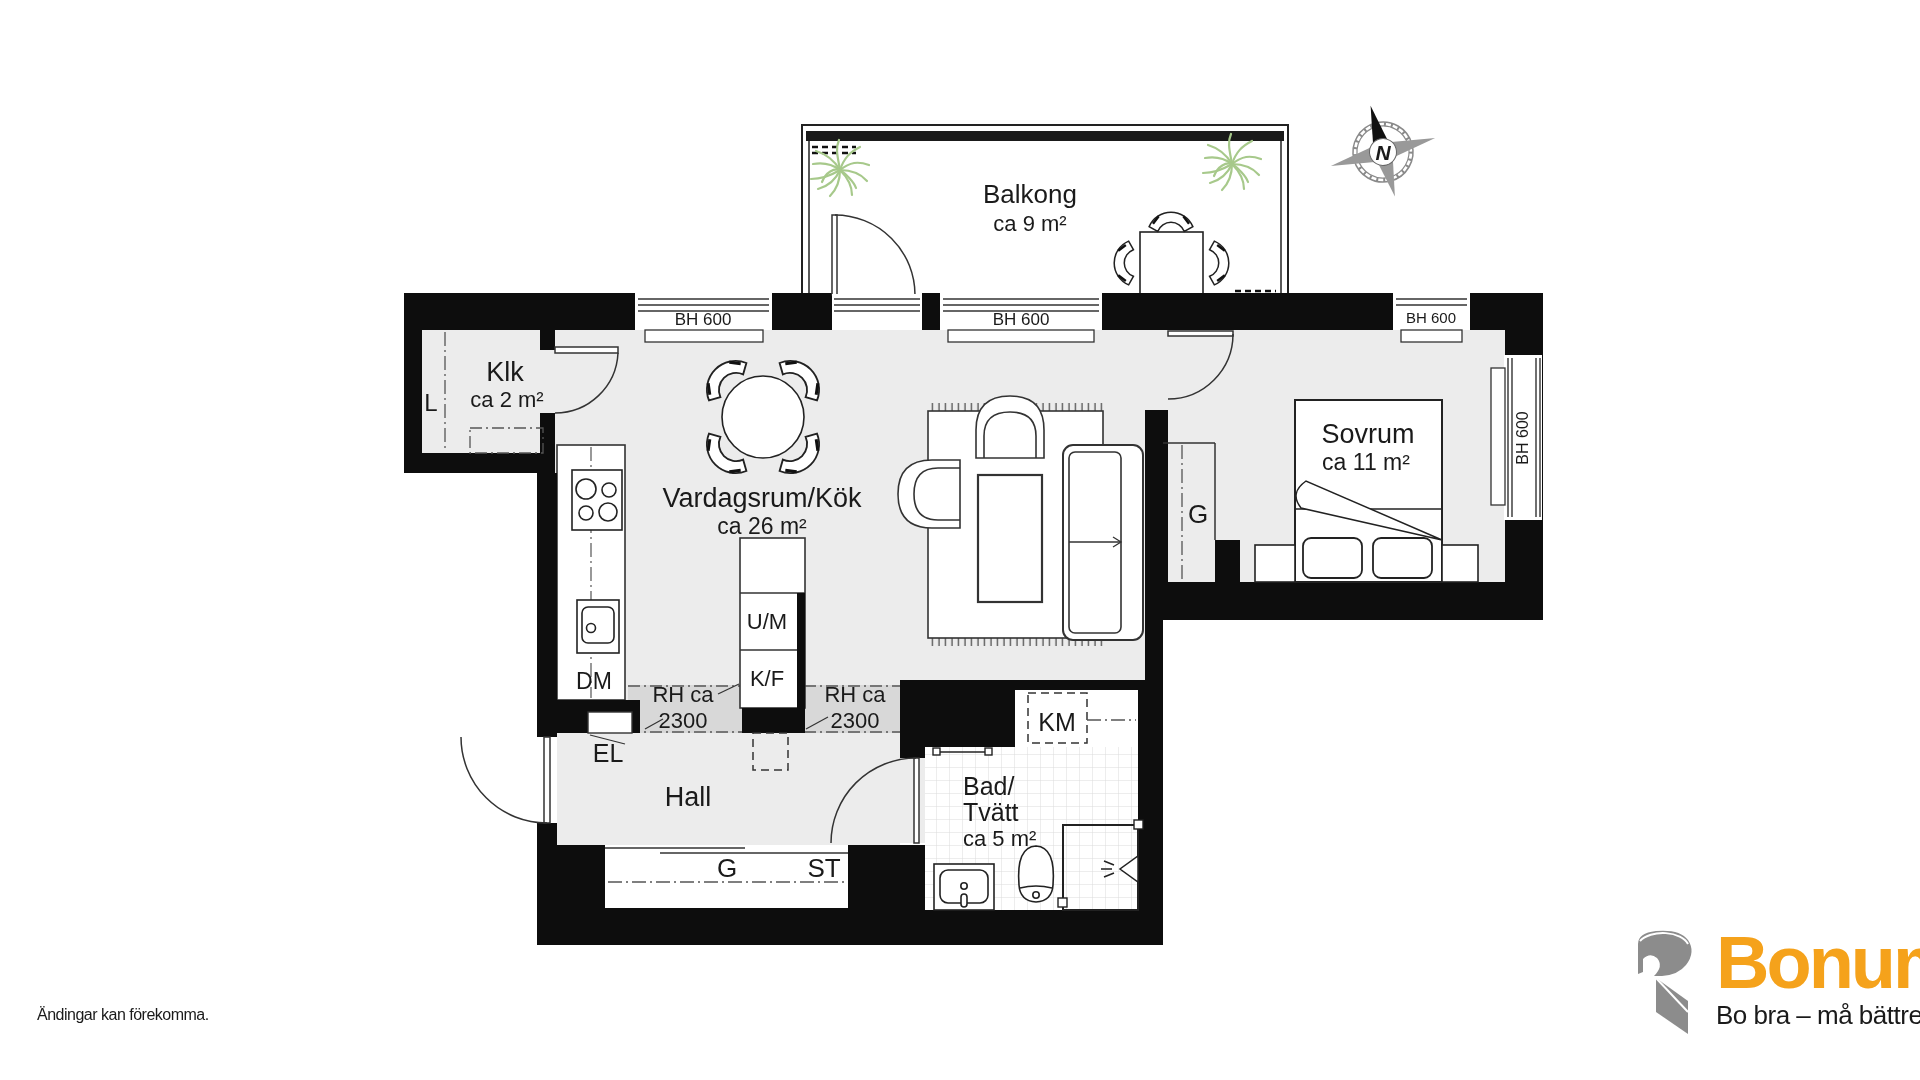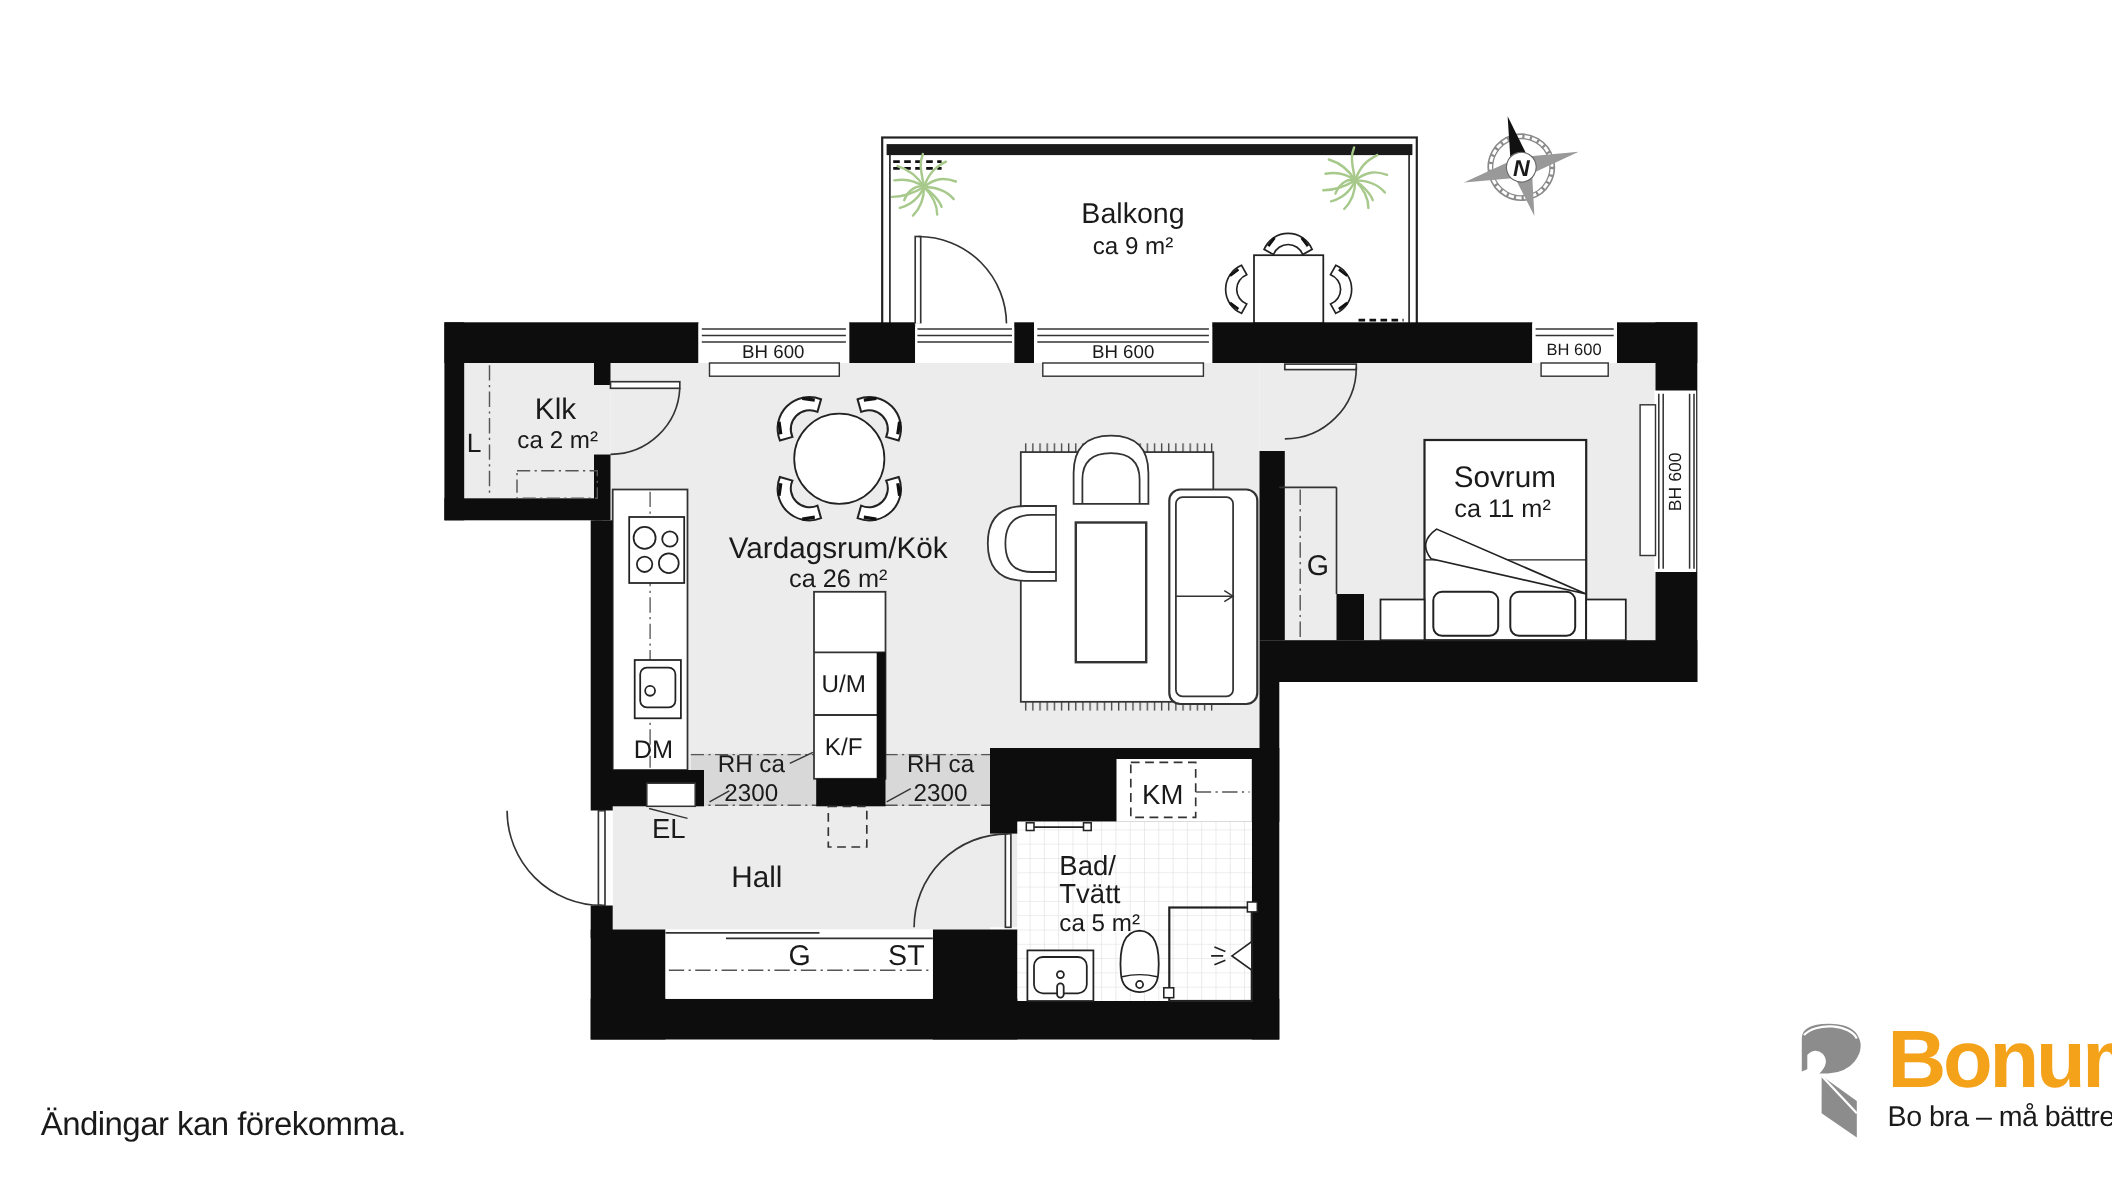--- a/index.html
+++ b/index.html
@@ -1,20 +1,20 @@
 <!DOCTYPE html>
 <html><head>
 <meta charset="utf-8">
 <style>
   html,body{margin:0;padding:0;background:#fff;}
   .canvas{position:relative;width:1920px;height:1080px;background:#fff;overflow:hidden;
           font-family:"Liberation Sans",sans-serif;color:#1a1a1a;}
   .plan-svg{position:absolute;left:0;top:0;}
   svg text{font-family:"Liberation Sans",sans-serif;fill:#1a1a1a;}
-  .disclaimer{position:absolute;left:37px;top:1006px;font-size:30px;color:#1a1a1a;letter-spacing:-0.5px;}
+  .disclaimer{position:absolute;left:37px;top:1006px;font-size:16px;color:#1a1a1a;letter-spacing:-0.5px;}
   .logo{position:absolute;left:1626px;top:928px;display:flex;align-items:flex-start;}
   .logo-text{margin-left:10px;display:flex;flex-direction:column;}
   .logo-brand{font-size:74px;line-height:70px;font-weight:700;color:#F5A21B;letter-spacing:-3px;}
   .logo-tagline{font-size:26px;margin-top:2px;color:#1a1a1a;letter-spacing:-0.5px;}
 </style>
 </head>
 <body>
 
 <div class="canvas">
 

